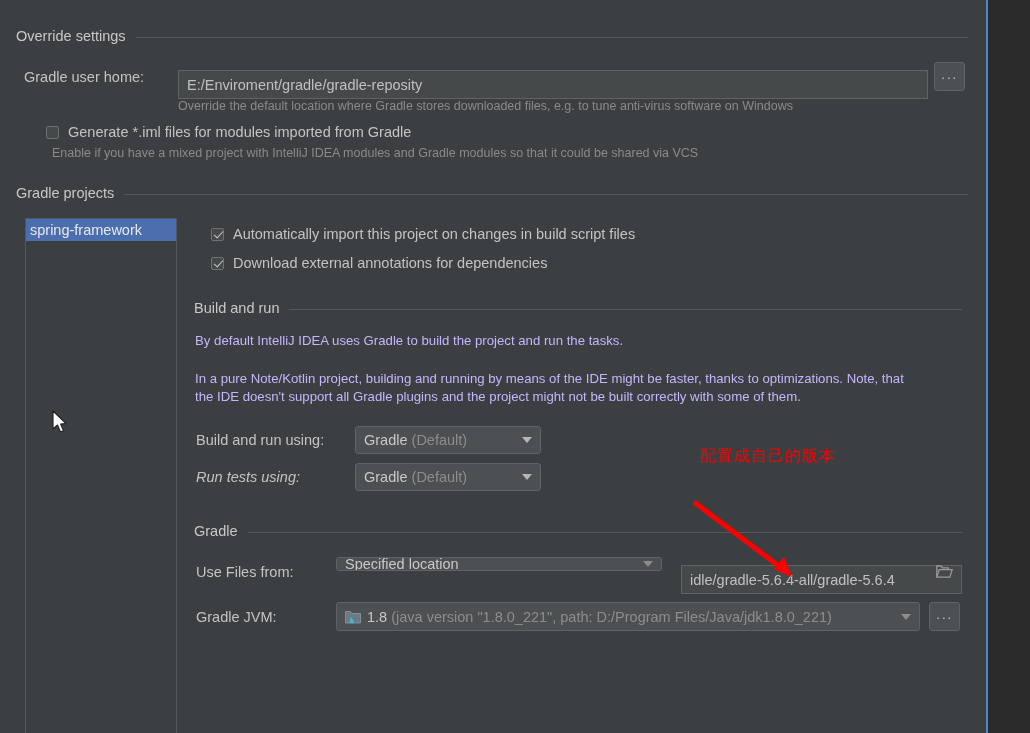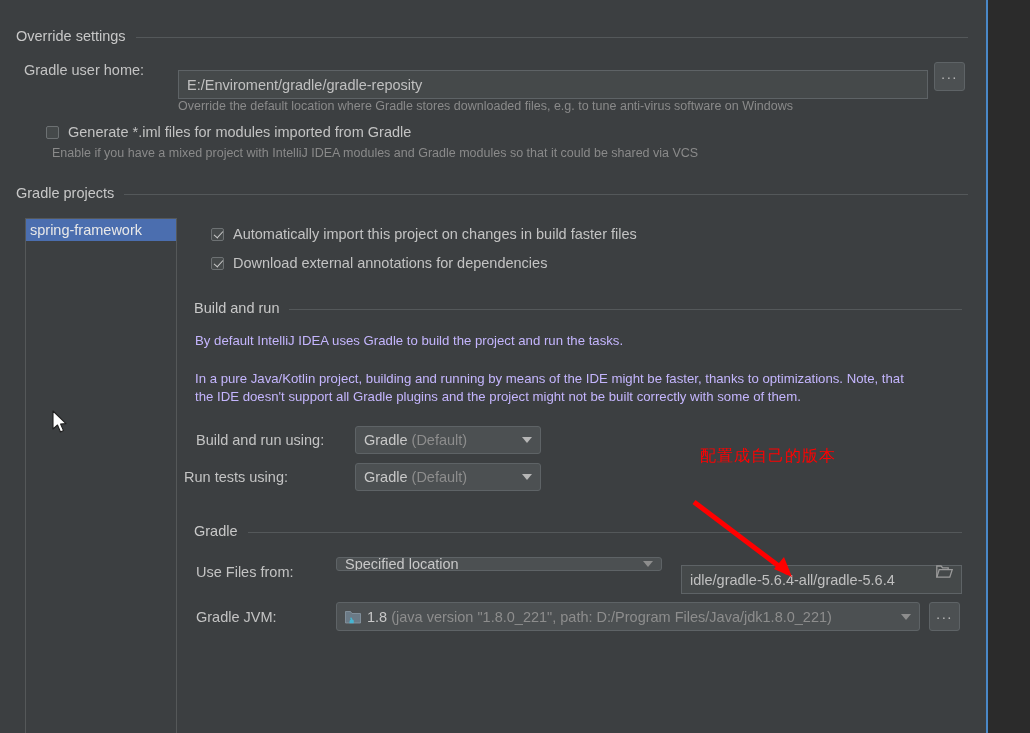--- a/index.html
+++ b/index.html
@@ -240,21 +240,21 @@
 
 <div id="root">
 
   <div class="top-remnant"></div>
 
   <div class="section-title" style="left:16px; top:27px; width:952px;">
     <span>Override settings</span>
     <span class="rule"></span>
   </div>
 
-  <div class="lbl" style="left:24px; top:62px;text-align:center;">Gradle user home:</div>
+  <div class="lbl" style="left:24px; top:69px;text-align:center;">Gradle user home:</div>
 
   <div class="textfield" style="left:178px; top:62px; width:750px; height:29px;" title="E:/Enviroment/gradle/gradle-reposity">E:/Enviroment/gradle/gradle-reposity</div>
 
   <div class="browse-btn" style="left:934px; top:62px; width:31px; height:29px;">
     <span>...</span>
   </div>
 
   <div class="hint" style="left:178px; top:99px;">Override the default location where Gradle stores downloaded files, e.g. to tune anti-virus software on Windows</div>
 
   <div class="cbrow" style="left:30px; top:124px;">
@@ -268,46 +268,46 @@
     <span>Gradle projects</span>
     <span class="rule"></span>
   </div>
 
   <div class="listbox" style="left:25px; top:218px; width:152px; height:515px;">
     <div class="listitem selected">spring-framework</div>
   </div>
 
   <div class="cbrow" style="left:195px; top:226px;">
     <span class="cbox checked"></span>
-    <span class="cblabel">Automatically import this project on changes in build faster files</span>
+    <span class="cblabel">Automatically import this project on changes in build script files</span>
   </div>
 
   <div class="cbrow" style="left:195px; top:255px;">
     <span class="cbox checked"></span>
     <span class="cblabel">Download external annotations for dependencies</span>
   </div>
 
   <div class="section-title" style="left:194px; top:299px; width:768px;">
     <span>Build and run</span>
     <span class="rule"></span>
   </div>
 
   <div class="body-text" style="left:195px; top:333px;">By default IntelliJ IDEA uses Gradle to build the project and run the tasks.</div>
 
-  <div class="body-text" style="left:195px; top:371px;">In a pure Java/Kotlin project, building and running by means of the IDE might be faster, thanks to optimizations. Note, that</div>
+  <div class="body-text" style="left:195px; top:371px;">In a pure Note/Kotlin project, building and running by means of the IDE might be faster, thanks to optimizations. Note, that</div>
   <div class="body-text" style="left:195px; top:389px;">the IDE doesn't support all Gradle plugins and the project might not be built correctly with some of them.</div>
 
   <div class="lbl" style="left:196px; top:432px;">Build and run using:</div>
 
   <div class="combo" style="left:355px; top:426px; width:186px; height:28px;">
     <span class="ctext"><span>Gradle</span><span class="cdim"> </span><span class="cdim">(Default)</span></span>
     <span class="caret"></span>
   </div>
 
-  <div class="lbl" style="left:184px; top:469px;">Run tests using:</div>
+  <div class="lbl" style="left:196px; top:469px;font-style:italic;">Run tests using:</div>
 
   <div class="combo" style="left:355px; top:463px; width:186px; height:28px;">
     <span class="ctext"><span>Gradle</span><span class="cdim"> </span><span class="cdim">(Default)</span></span>
     <span class="caret"></span>
   </div>
 
   <div class="section-title" style="left:194px; top:522px; width:768px;">
     <span>Gradle</span>
     <span class="rule"></span>
   </div>

